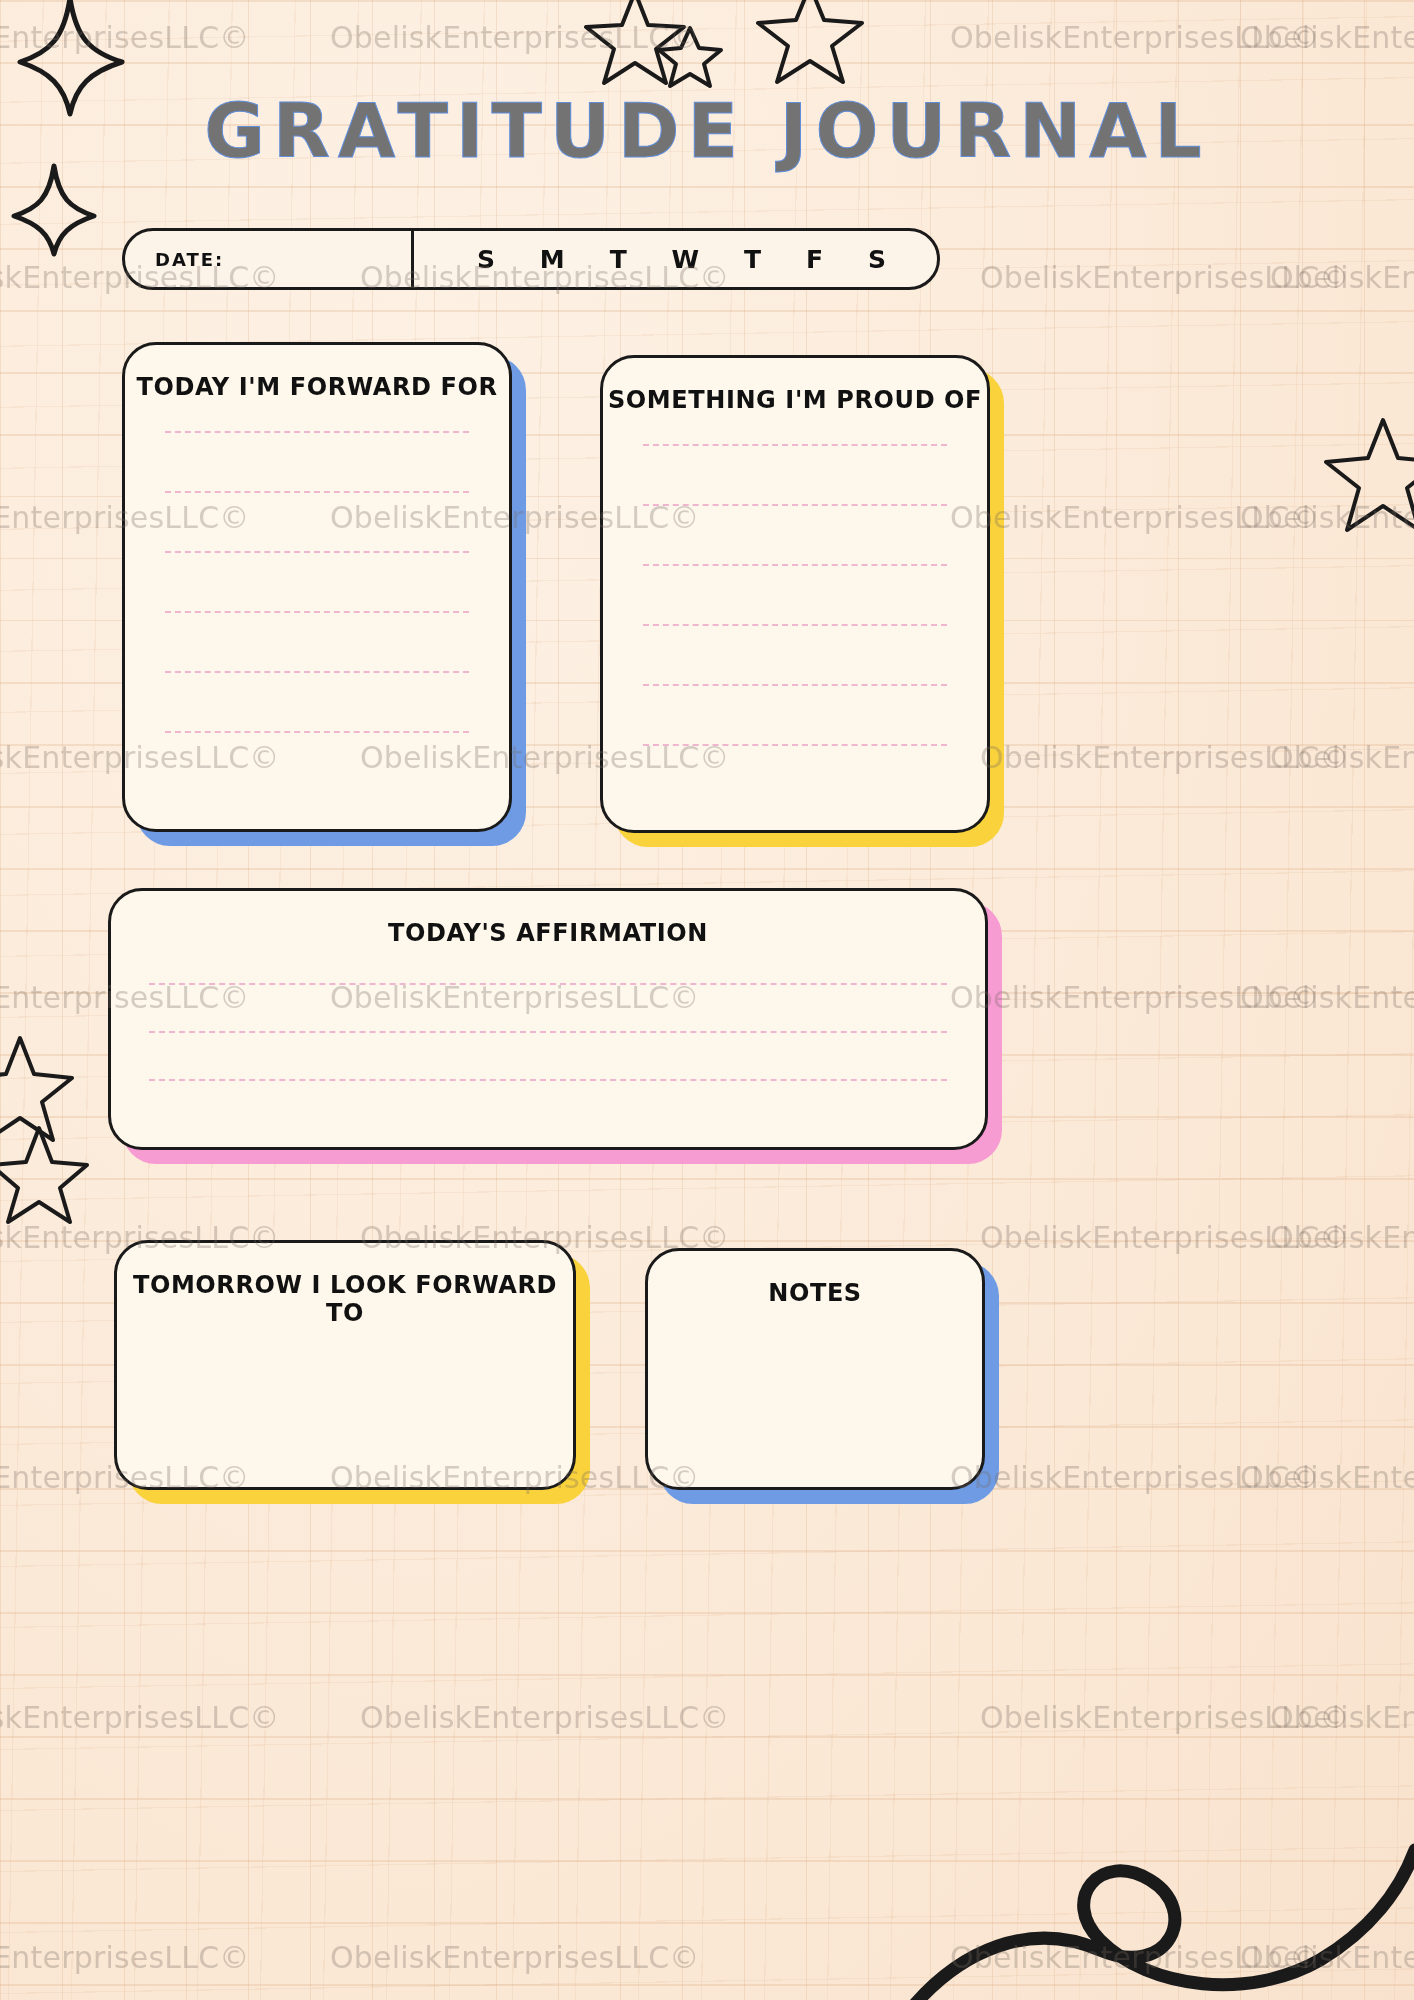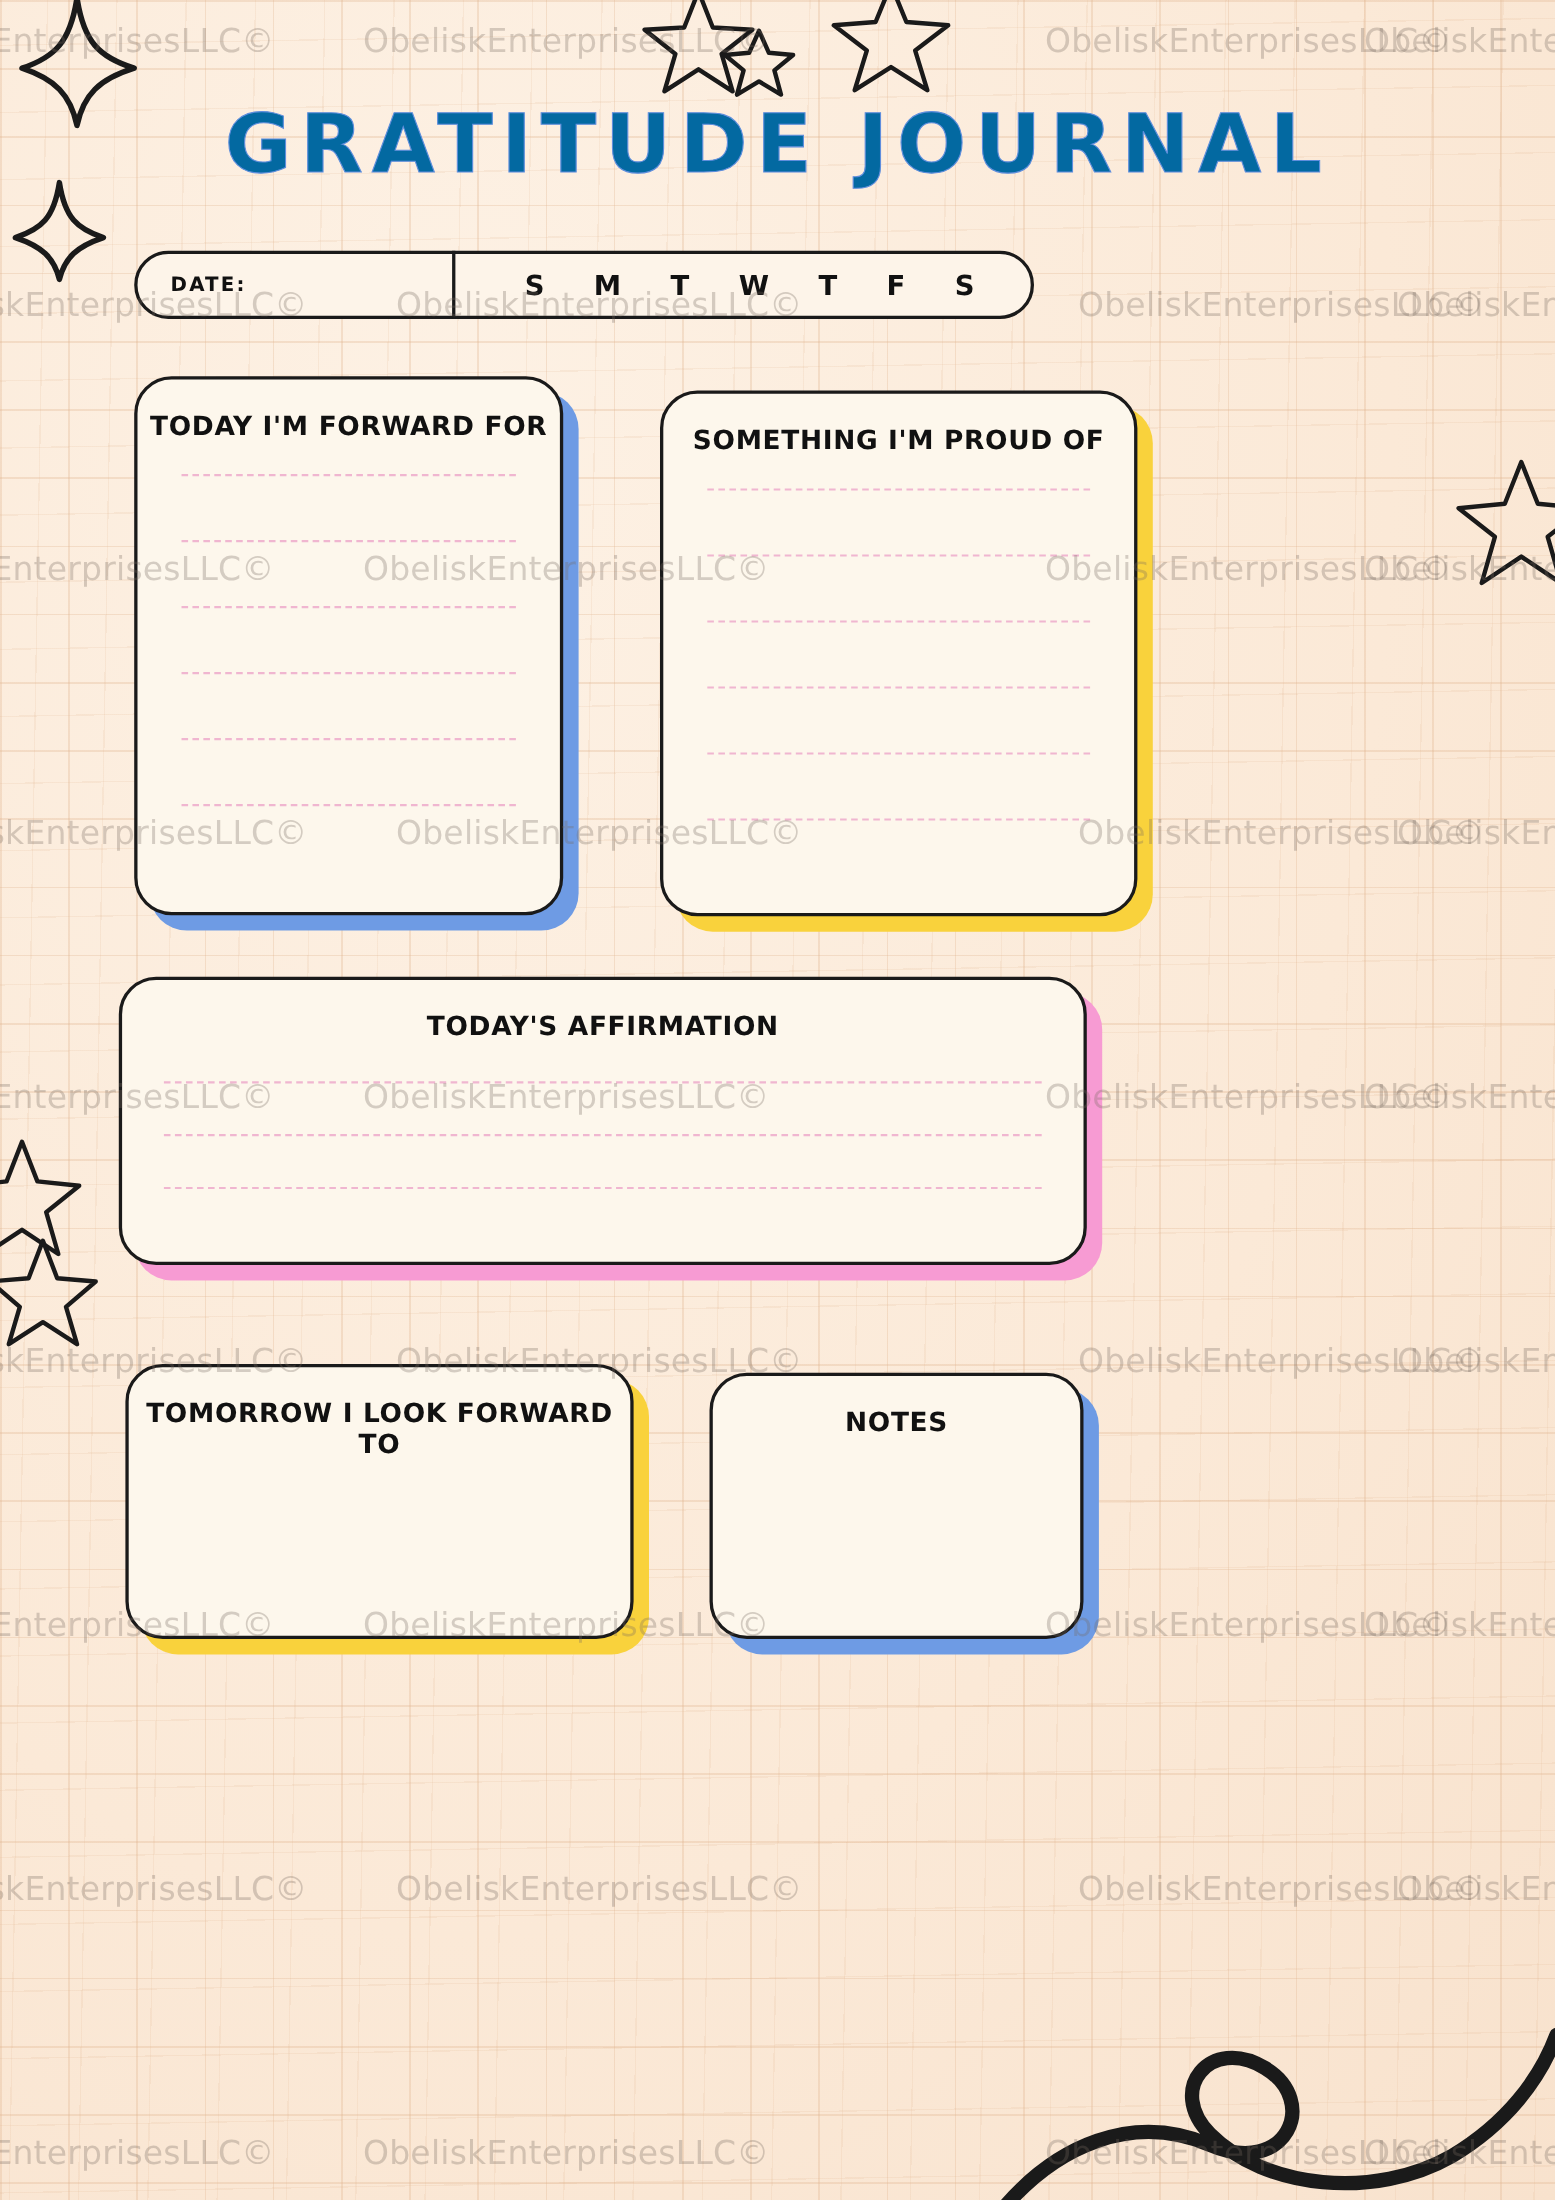--- a/index.html
+++ b/index.html
@@ -71,21 +71,21 @@
   #title {
     position: absolute;
     top: 88px;
     left: 0;
     width: 100%;
     text-align: center;
     font-family: "DejaVu Sans", sans-serif;
     font-weight: bold;
     font-size: 74px;
     letter-spacing: 8px;
-    color: #0369a1;
+    color: #737373;
     -webkit-text-stroke: 1px #5f8edd;
   }
 
   
   #date-bar {
     position: absolute;
     left: 122px;
     top: 228px;
     width: 818px;
     height: 62px;
@@ -260,21 +260,21 @@
         <div class="line"></div>
         <div class="line"></div>
         <div class="line"></div>
         <div class="line"></div>
         <div class="line"></div>
         <div class="line"></div>
       </div>
     </div>
   </div>
 
-  <div class="card-wrap" style="left:600px; top:355px; width:390px; height:478px;padding-left:44px;">
+  <div class="card-wrap" style="left:600px; top:355px; width:390px; height:478px;">
     <div class="card-shadow sh-yellow"></div>
     <div class="card">
       <div class="card-title">SOMETHING I'M PROUD OF</div>
       <div class="lines">
         <div class="line"></div>
         <div class="line"></div>
         <div class="line"></div>
         <div class="line"></div>
         <div class="line"></div>
         <div class="line"></div>

